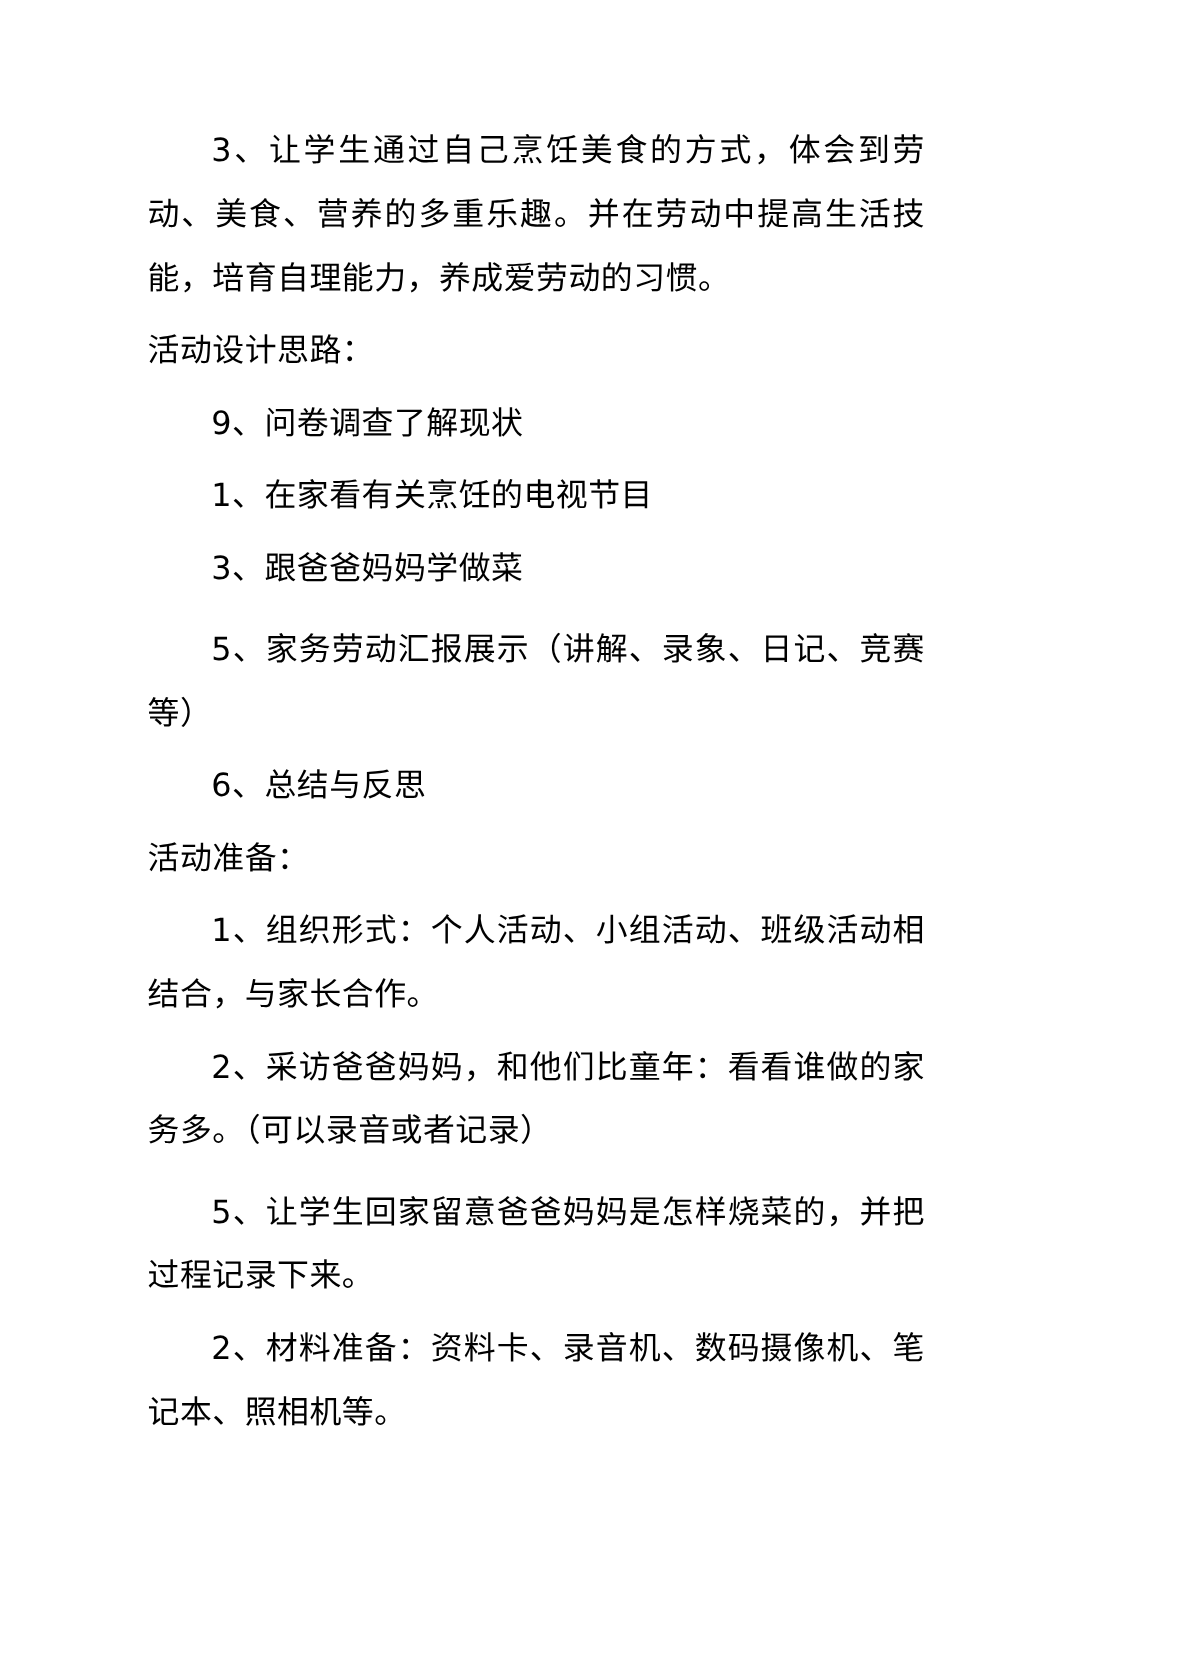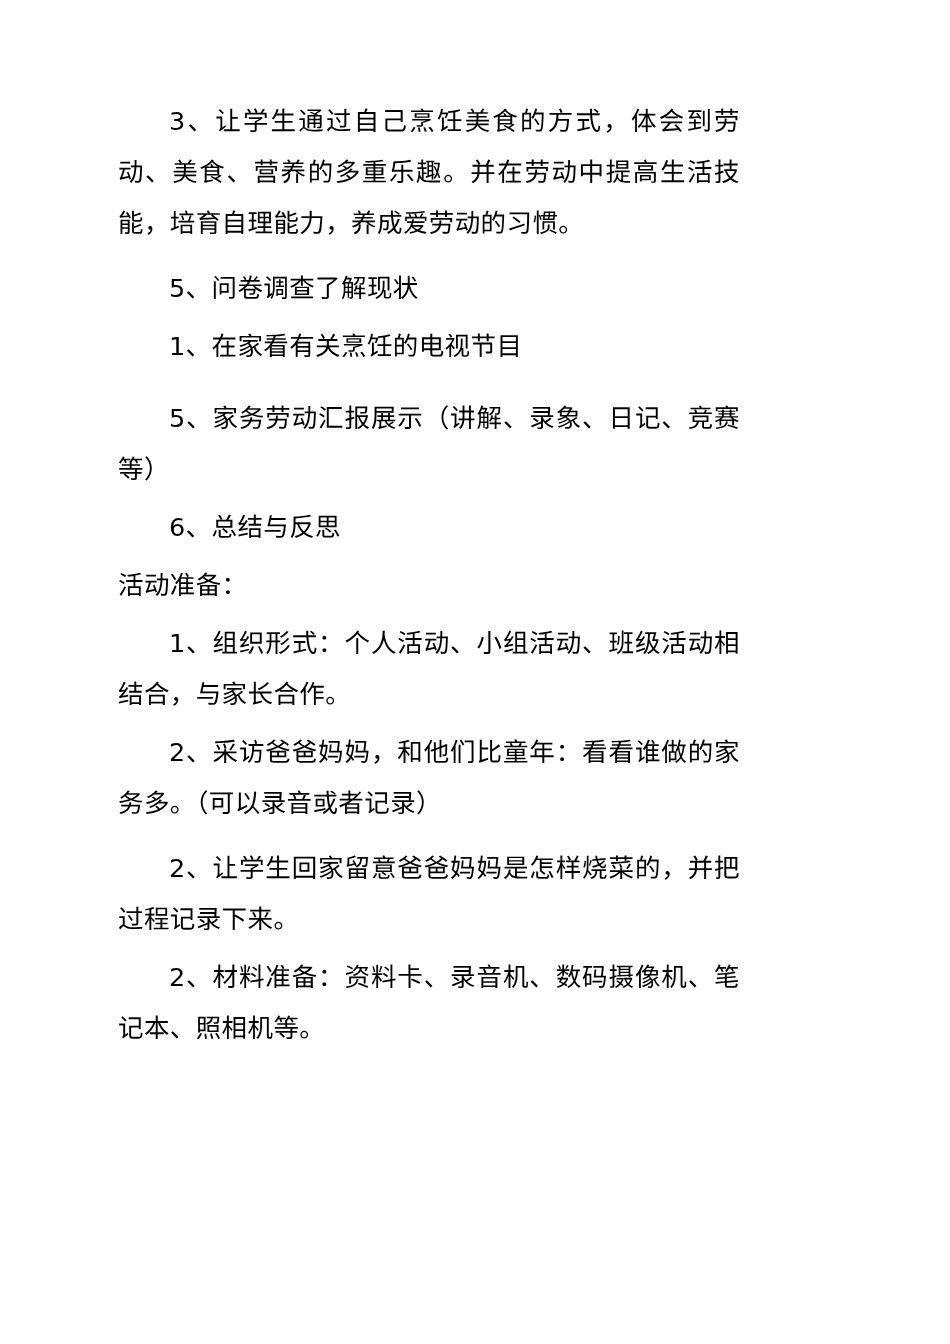--- a/index.html
+++ b/index.html
@@ -45,28 +45,30 @@
 </style>
 </head>
 <body>
 
 <div class="page">
   <div class="doc-body">
 
     <p class="para">3、让学生通过自己烹饪美食的方式，体会到劳动、美食、营养的多重乐趣。并在劳动中提高生活技能，培育自理能力，养成爱劳动的习惯。</p>
     <div class="spacer-sm"></div>
 
+    <p class="para heading-like">活动设计思路：</p>
     <div class="spacer-sm"></div>
 
-    <p class="para">5、问卷调查了解现状</p>
+    <p class="para">9、问卷调查了解现状</p>
     <div class="spacer-sm"></div>
 
     <p class="para">1、在家看有关烹饪的电视节目</p>
     <div class="spacer-sm"></div>
 
+    <p class="para">3、跟爸爸妈妈学做菜</p>
     <div class="spacer-sm"></div>
 
     <div class="spacer-sm"></div>
 
     <p class="para">5、家务劳动汇报展示（讲解、录象、日记、竞赛等）</p>
     <div class="spacer-sm"></div>
 
     <p class="para">6、总结与反思</p>
     <div class="spacer-sm"></div>
 
@@ -74,19 +76,19 @@
     <div class="spacer-sm"></div>
 
     <p class="para">1、组织形式：个人活动、小组活动、班级活动相结合，与家长合作。</p>
     <div class="spacer-sm"></div>
 
     <p class="para">2、采访爸爸妈妈，和他们比童年：看看谁做的家务多。（可以录音或者记录）</p>
     <div class="spacer-sm"></div>
 
     <div class="spacer-sm"></div>
 
-    <p class="para">2、让学生回家留意爸爸妈妈是怎样烧菜的，并把过程记录下来。</p>
+    <p class="para">5、让学生回家留意爸爸妈妈是怎样烧菜的，并把过程记录下来。</p>
     <div class="spacer-sm"></div>
 
     <p class="para">2、材料准备：资料卡、录音机、数码摄像机、笔记本、照相机等。</p>
 
   </div>
 </div>
 
 </body></html>

